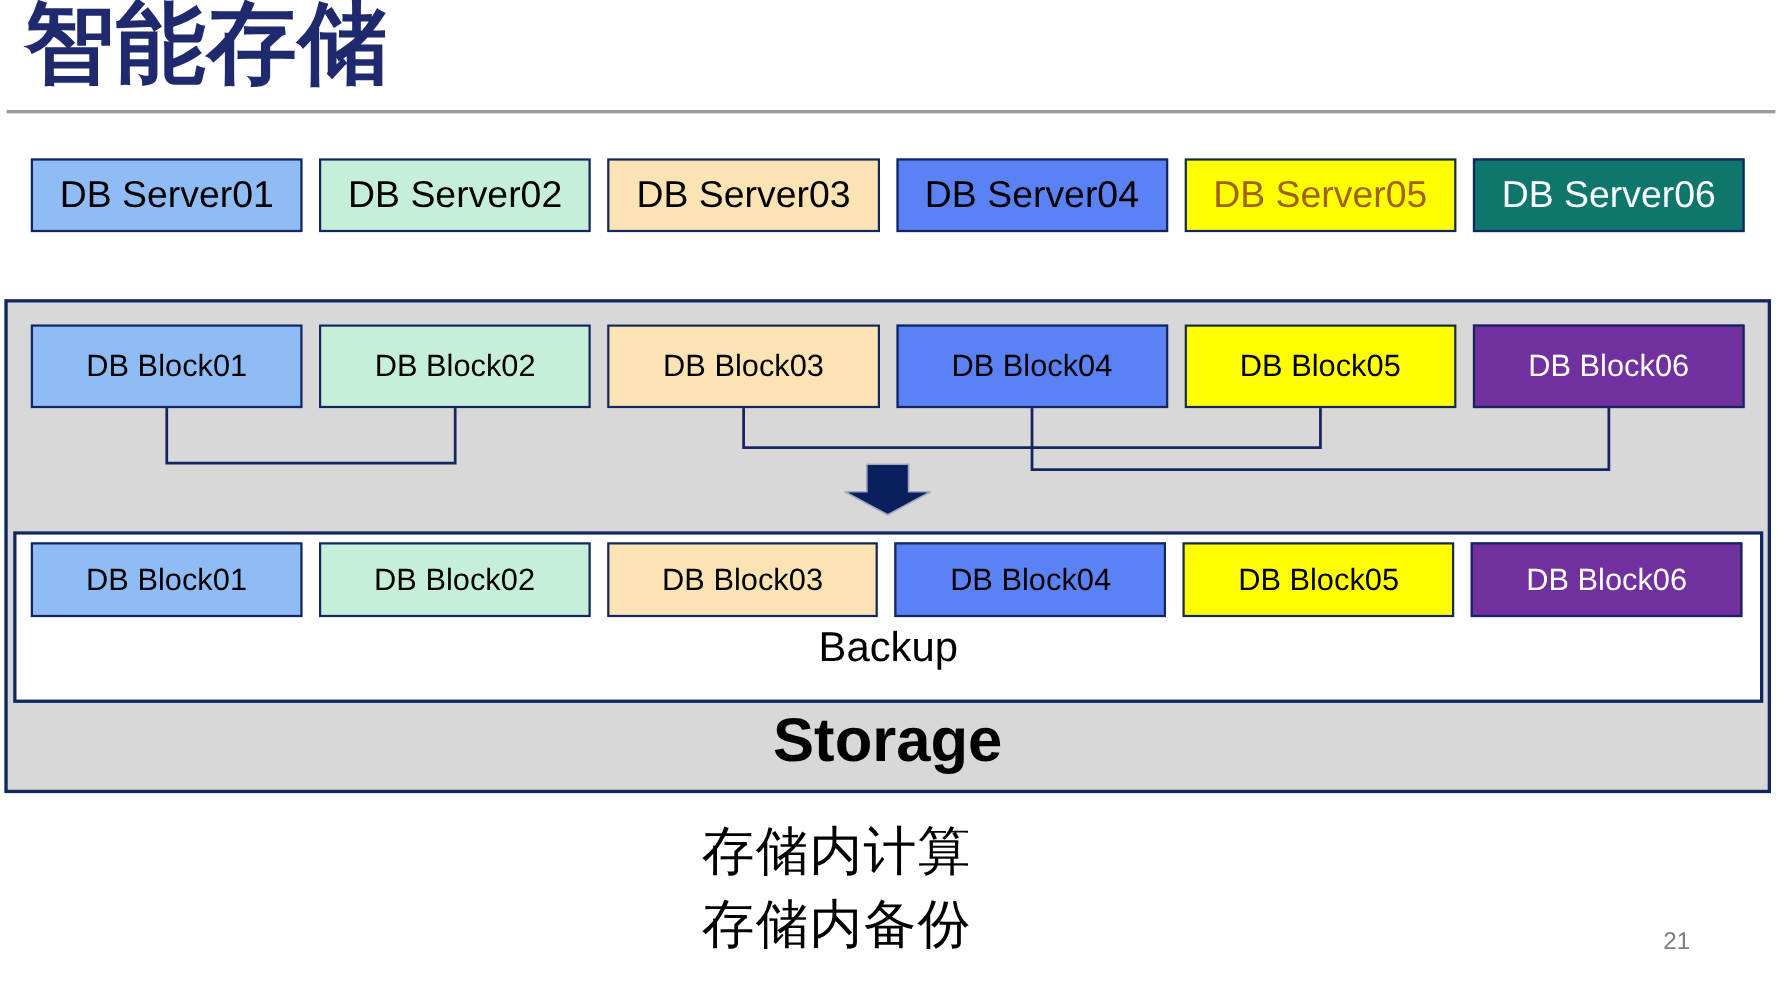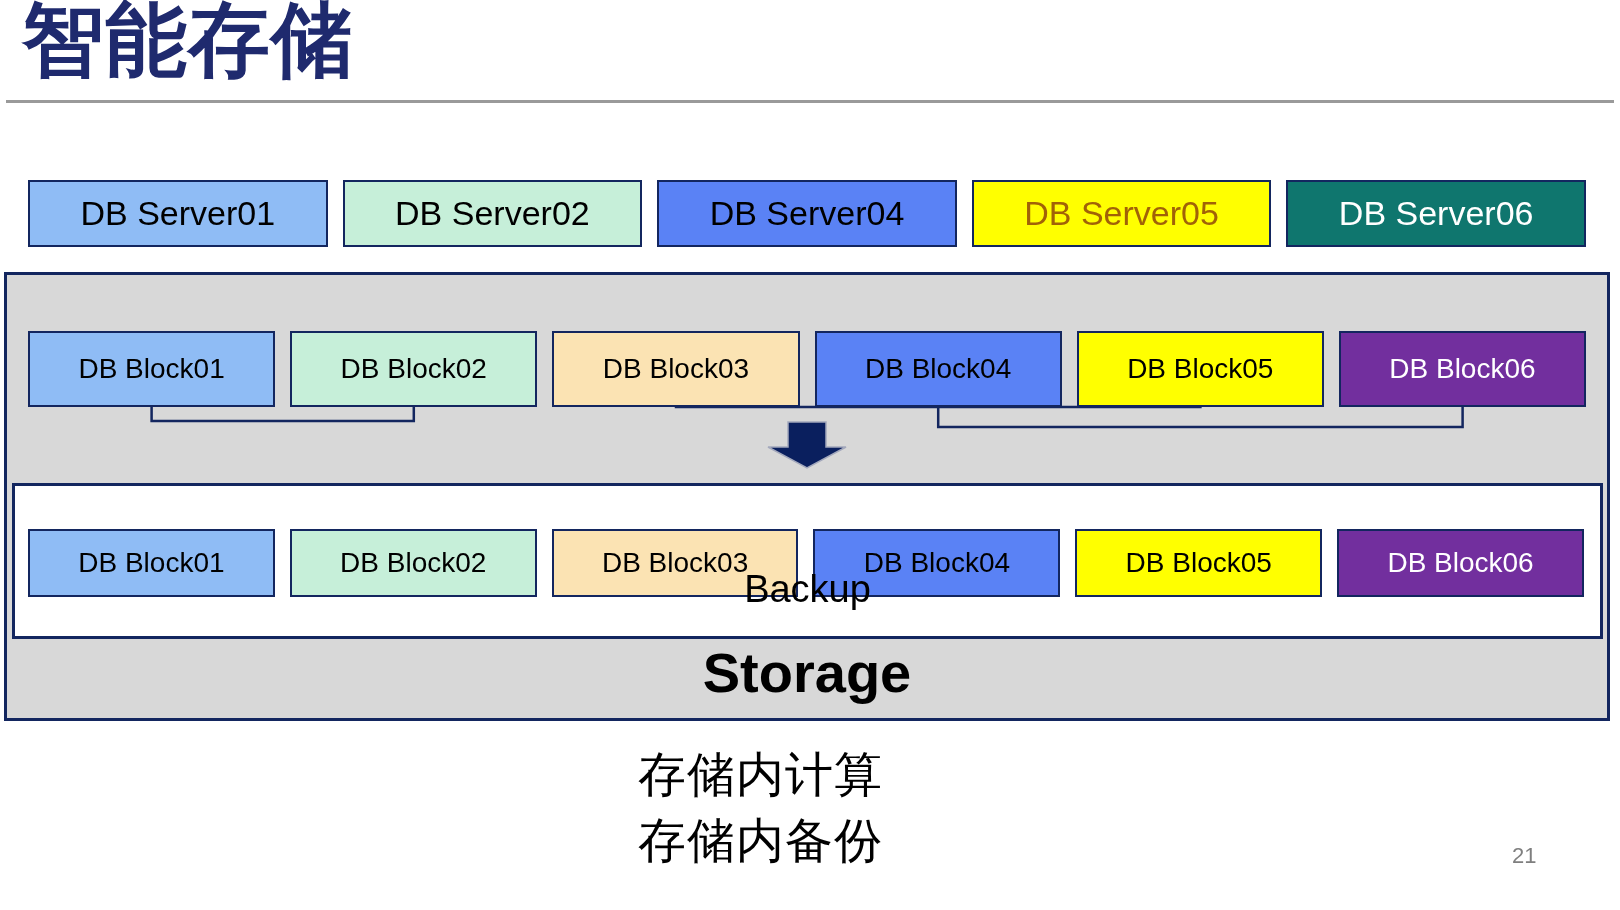--- a/index.html
+++ b/index.html
@@ -5,21 +5,21 @@
   html,body{margin:0;padding:0;background:#ffffff;}
   .slide{
     position:relative;width:1620px;height:910px;overflow:hidden;background:#ffffff;
     font-family:"Liberation Sans","DejaVu Sans",sans-serif;
   }
   .slide-title{
     position:absolute;left:22px;top:-8px;margin:0;
     font-size:82px;font-weight:bold;letter-spacing:1px;line-height:1.18;
   }
   .title-divider{position:absolute;left:6px;right:6px;top:100px;height:3px;}
-  .box-row{position:absolute;display:flex;gap:15px;margin-top:36px;}
+  .box-row{position:absolute;display:flex;gap:15px;}
   .box{
     flex:1 1 0;display:flex;align-items:center;justify-content:center;
     border:2.5px solid #13265F;font-size:28px;white-space:nowrap;
   }
   .server-row{left:28px;right:34px;top:144px;height:67px;}
   .server-row .box{font-size:34px;}
   .storage-container{
     position:absolute;left:4px;top:272px;width:1600px;height:443px;
     border:3px solid #13265F;
   }
@@ -49,20 +49,21 @@
 
 <main class="slide">
 
   <h1 class="slide-title" style="color: rgb(31, 42, 110);">智能存储</h1>
 
   <div class="title-divider" style="background: rgb(154, 154, 154);"></div>
 
   <div class="box-row server-row">
     <div class="box" style="background: rgb(143, 188, 245); color: rgb(0, 0, 0); border-color: rgb(19, 38, 95);">DB Server01</div>
     <div class="box" style="background: rgb(198, 239, 217); color: rgb(0, 0, 0); border-color: rgb(19, 38, 95);">DB Server02</div>
+    <div class="box" style="background: rgb(251, 227, 179); color: rgb(0, 0, 0); border-color: rgb(19, 38, 95);">DB Server03</div>
     <div class="box" style="background: rgb(90, 130, 245); color: rgb(0, 0, 0); border-color: rgb(19, 38, 95);">DB Server04</div>
     <div class="box" style="background: rgb(255, 255, 0); color: #a16207; border-color: rgb(19, 38, 95);">DB Server05</div>
     <div class="box" style="background: #0f766e; color: rgb(255, 255, 255); border-color: rgb(19, 38, 95);">DB Server06</div>
   </div>
 
   <section class="storage-container" style="background: rgb(216, 216, 216); border-color: rgb(19, 38, 95);">
 
     <svg class="connector-svg" viewBox="0 0 1600 443" preserveAspectRatio="none">
       <polyline points="144.6,96 144.6,146 406.8,146 406.8,96" fill="none" stroke-width="2.5" style="stroke: rgb(19, 38, 95);"></polyline>
       <polyline points="669,96 669,132 1193.4,132 1193.4,96" fill="none" stroke-width="2.5" style="stroke: rgb(19, 38, 95);"></polyline>

